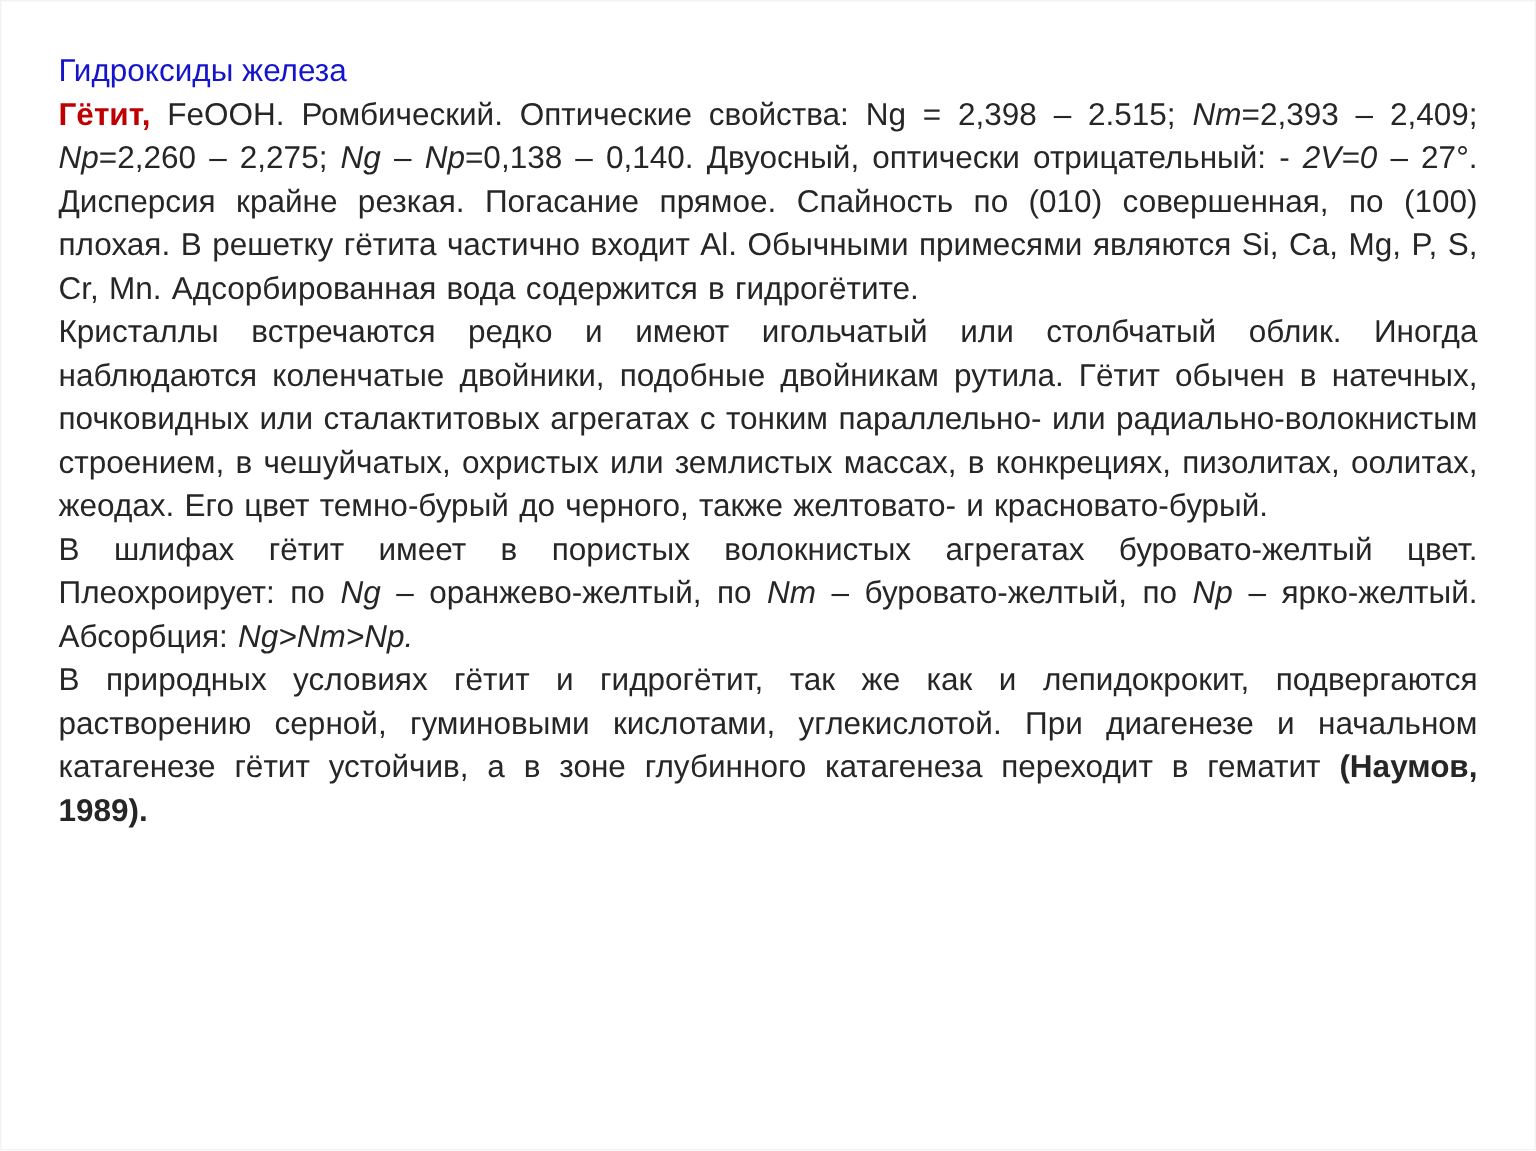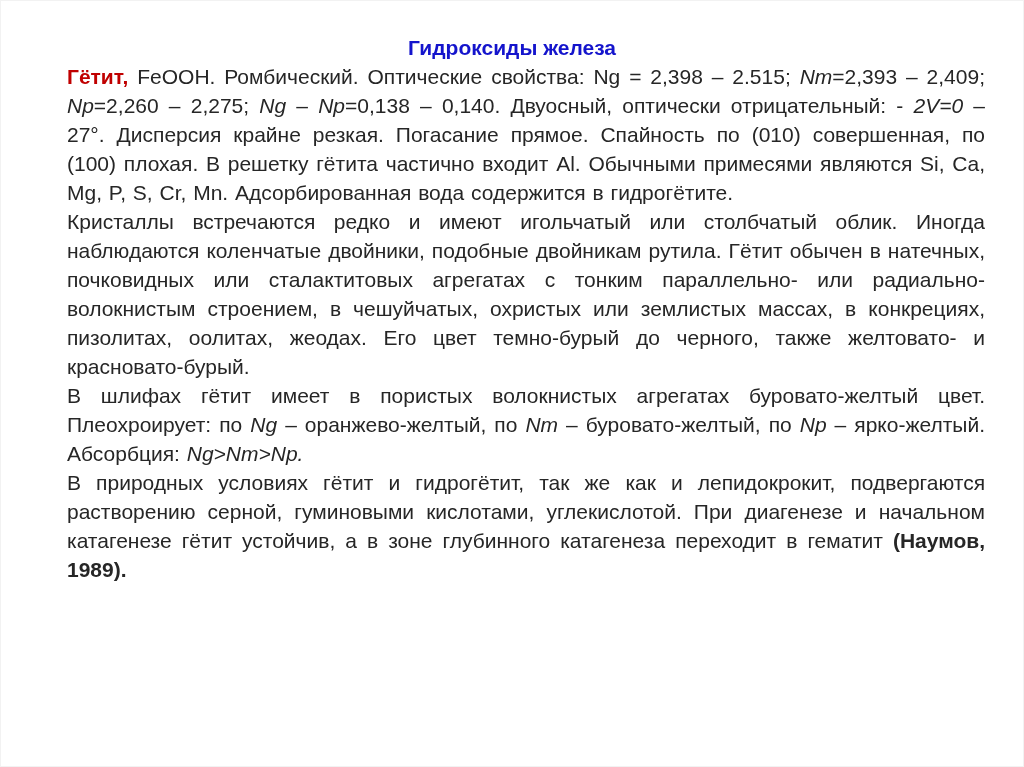--- a/index.html
+++ b/index.html
@@ -16,27 +16,26 @@
     font-family: "Liberation Sans", sans-serif;
     color: var(--text-color, #262626);
     overflow: hidden;
     position: relative;
     border: 1px solid #f2f2f2;
   }
   .title {
     margin: 0;
     font-size: 21px;
     line-height: 29px;
-    font-weight: bold;
-    text-align: center;
+    font-weight: normal;
+    text-align: left;
     color: var(--title-color, #1414cc);
   }
   .slide-body {
     margin-top: 0;
-    margin-left: 28px;
   }
   .para {
     margin: 0;
     font-size: 21px;
     line-height: 29px;
     text-align: justify;
     word-spacing: 1px;
   }
   .run.normal { font-style: normal; font-weight: normal; }
   .run.italic { font-style: italic; }

